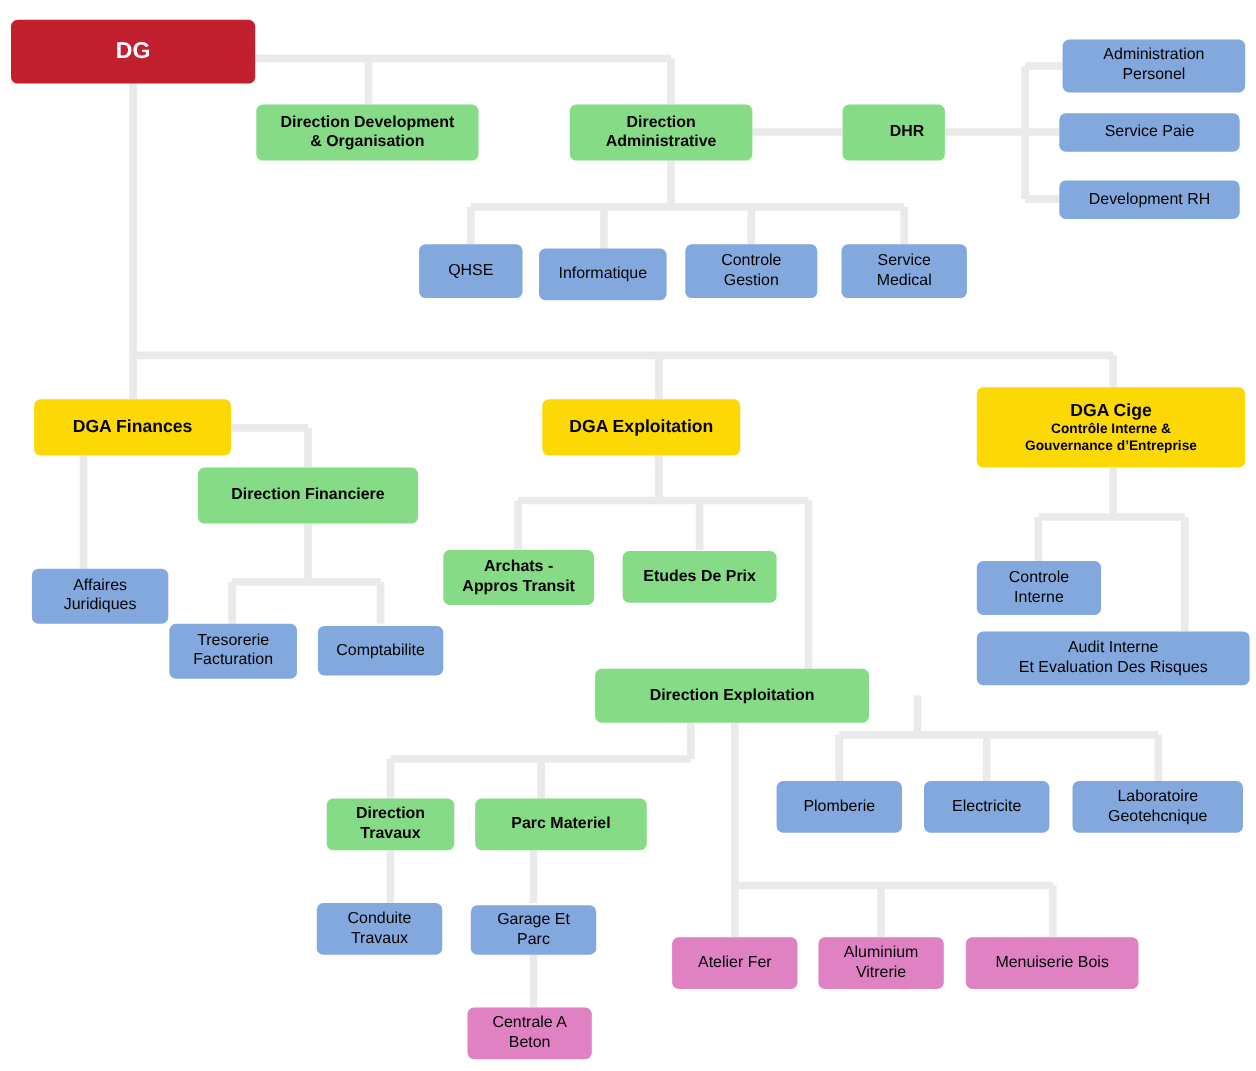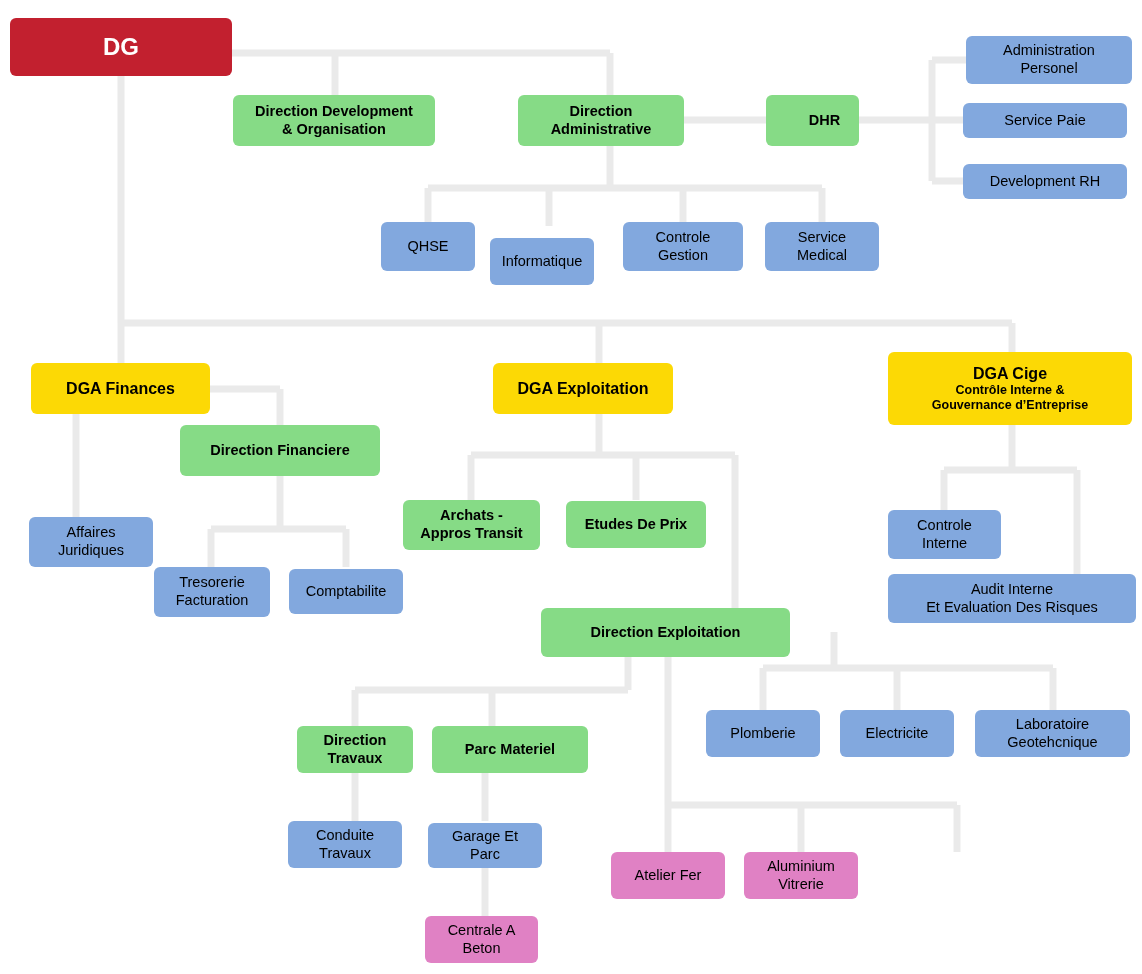--- a/index.html
+++ b/index.html
@@ -36,21 +36,21 @@
     padding: 4px 8px;
     z-index: 2;
   }
   .node .sub {
     display: block;
     font-size: 12.5px;
     font-weight: bold;
     line-height: 1.2;
   }
   .node .lbl { display: block; white-space: pre-line; }
-  .lvl-root { background: #c2202f; color: #ffffff; font-size: 24px; }
+  .lvl-root { background: #c2202f; color: #ffffff; font-size: 21px; }
   .lvl-green { background: #86db86; }
   .lvl-blue  { background: #82a8de; font-weight: normal; }
   .lvl-yellow{ background: #fcd905; font-size: 16px; }
   .lvl-pink  { background: #e081c4; font-weight: normal; }
   .lvl-blue .lbl, .lvl-pink .lbl { font-weight: normal; }
 </style>
 </head>
 <body>
 
 <div id="chart">
@@ -154,21 +154,21 @@
   </div>
 
   <div class="node lvl-blue" style="left:963px; top:164px; width:164px; height:35px;">
     <span class="lbl">Development RH</span>
   </div>
 
   <div class="node lvl-blue" style="left:381px; top:222px; width:94px; height:49px;">
     <span class="lbl">QHSE</span>
   </div>
 
-  <div class="node lvl-blue" style="left:490px; top:238px; width:104px; height:47px;">
+  <div class="node lvl-blue" style="left:490px; top:226px; width:116px; height:47px;">
     <span class="lbl">Informatique</span>
   </div>
 
   <div class="node lvl-blue" style="left:623px; top:222px; width:120px; height:49px;">
     <span class="lbl">Controle
 Gestion</span>
   </div>
 
   <div class="node lvl-blue" style="left:765px; top:222px; width:114px; height:49px;">
     <span class="lbl">Service
@@ -268,14 +268,17 @@
 
   <div class="node lvl-pink" style="left:611px; top:852px; width:114px; height:47px;">
     <span class="lbl">Atelier Fer</span>
   </div>
 
   <div class="node lvl-pink" style="left:744px; top:852px; width:114px; height:47px;">
     <span class="lbl">Aluminium
 Vitrerie</span>
   </div>
 
+  <div class="node lvl-pink" style="left:878px; top:852px; width:157px; height:47px;">
+    <span class="lbl">Menuiserie Bois</span>
+  </div>
 
 </div>
 
 </body></html>

